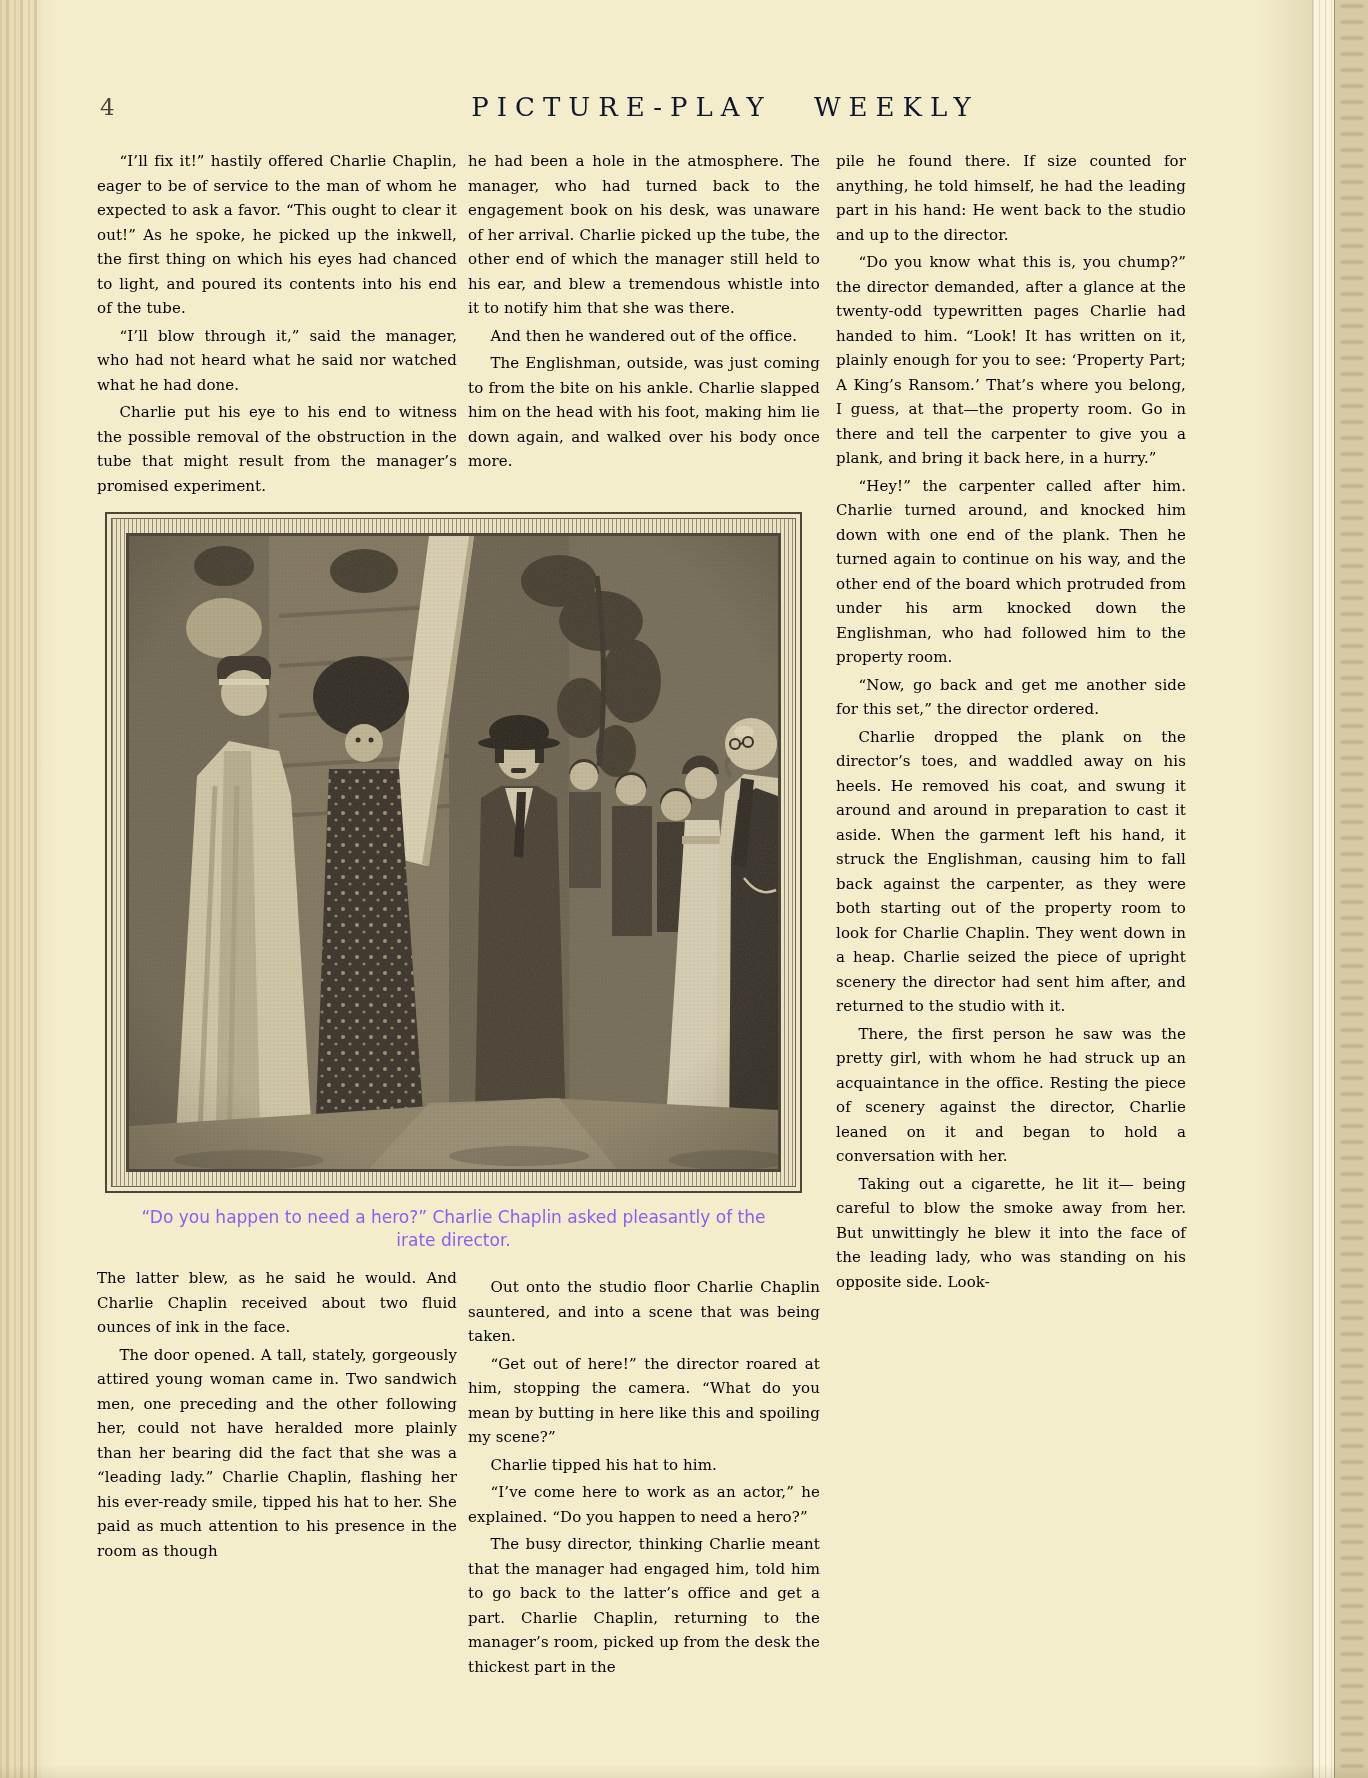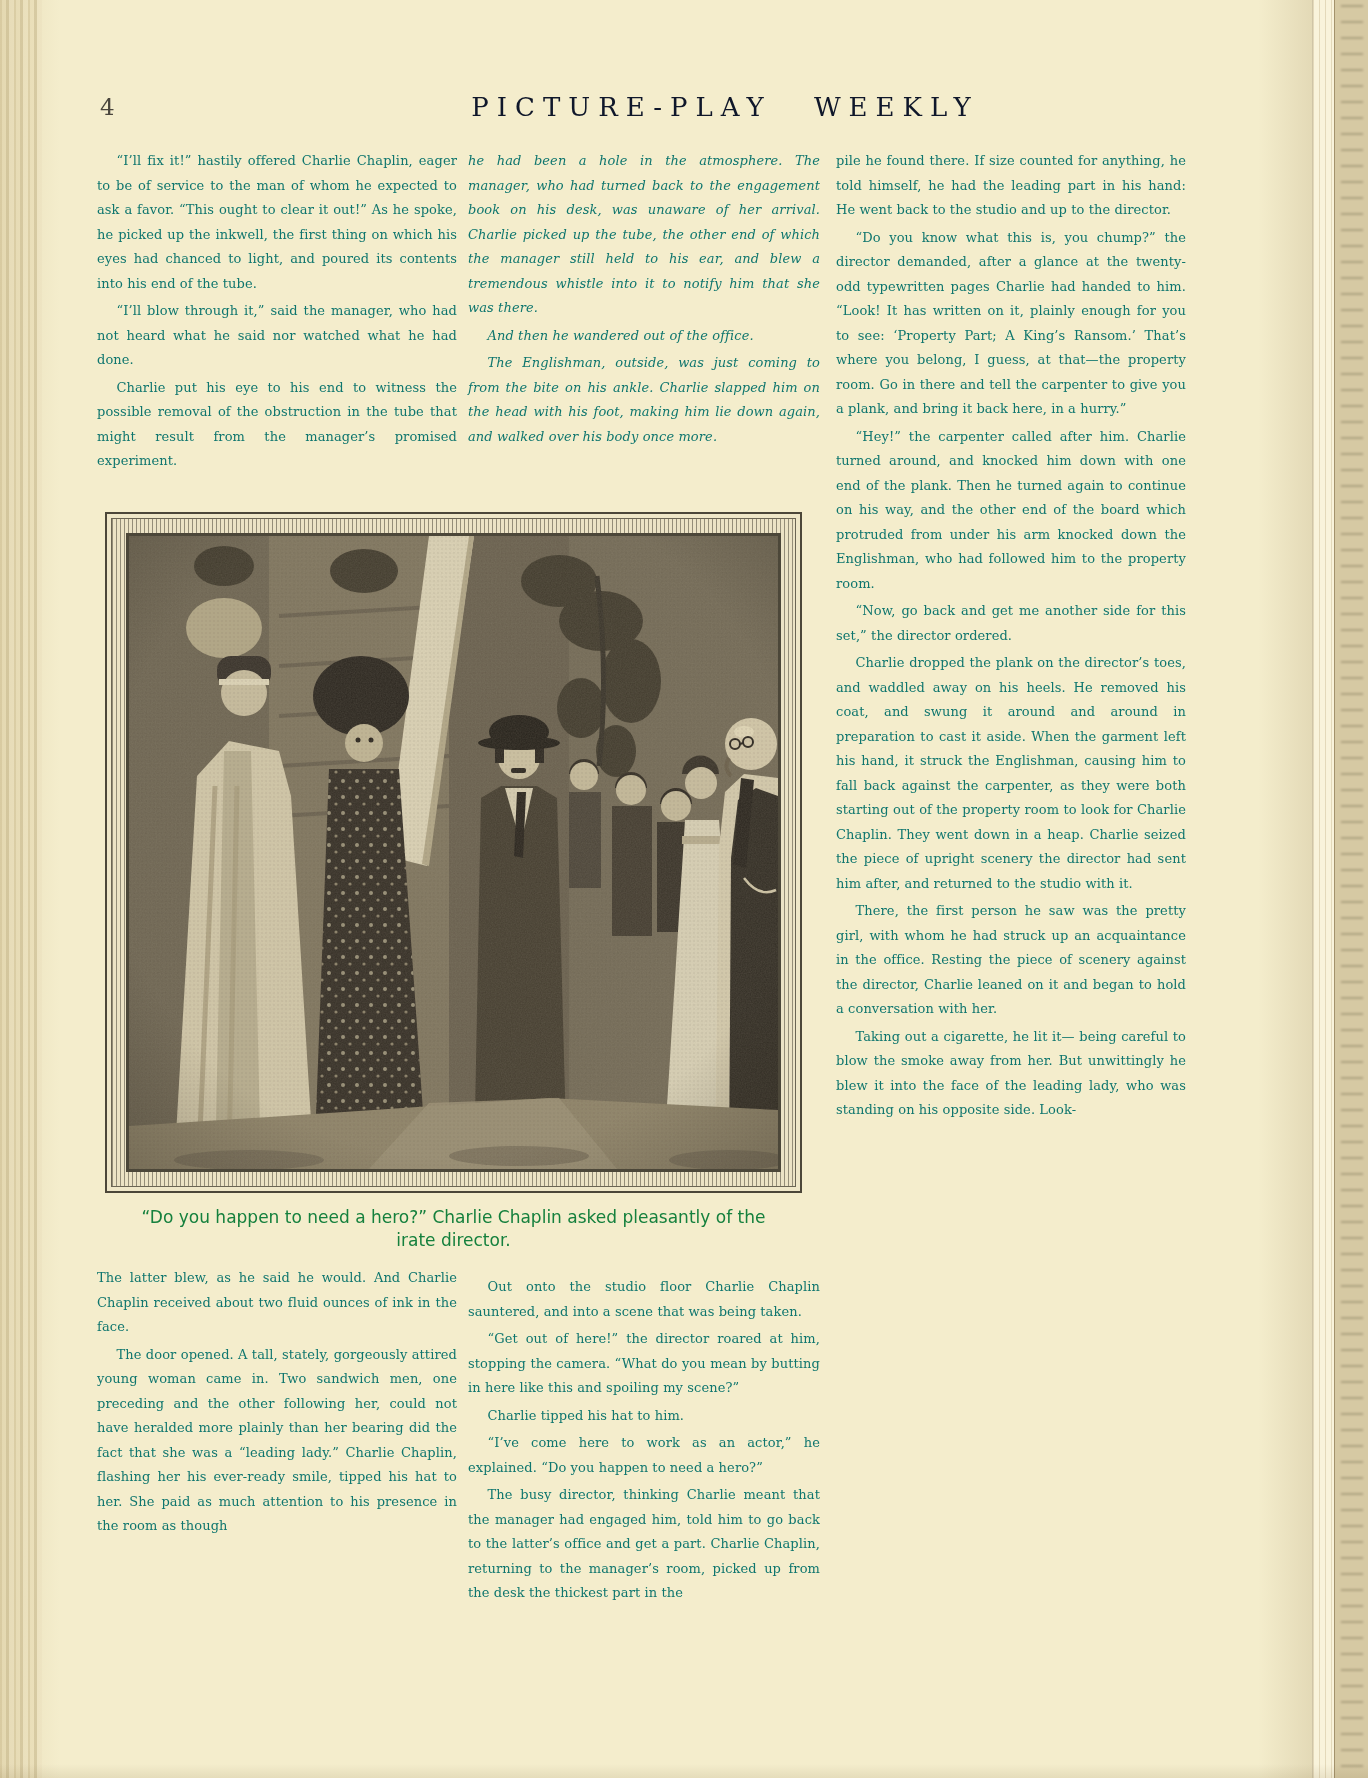--- a/index.html
+++ b/index.html
@@ -48,27 +48,27 @@
   .page-title-wrap{
     position:absolute;left:95px;top:92px;width:1090px;
     text-align:center;padding-left:170px;box-sizing:border-box;
   }
   .page-title{
     font-size:26px;letter-spacing:8px;word-spacing:26px;color:#0f172a;
   }
   
   .col{
     position:absolute;
-    font-size:13px;line-height:24.5px;color:#0f766e;
+    font-size:15px;line-height:24.5px;color:#000000;
     letter-spacing:0.1px;
   }
   .col p{margin:0 0 3px;text-align:justify;}
   .col p.indent{text-indent:1.5em;}
   .col1-top{left:97px;top:149px;width:360px;}
-  .col2-top{left:468px;top:149px;width:352px;font-style:italic;}
+  .col2-top{left:468px;top:149px;width:352px;}
   .col3-full{left:836px;top:149px;width:350px;}
   .col1-bottom{left:97px;top:1266px;width:360px;}
   .col2-bottom{left:468px;top:1266px;width:352px;margin-top:9px;}
   
   .photo-frame{
     position:absolute;left:105px;top:512px;width:697px;height:681px;
     box-sizing:border-box;border:2px solid #4c4739;padding:4px;background:#efe7c8;
   }
   .photo-frame-band{
     width:100%;height:100%;box-sizing:border-box;
@@ -77,21 +77,21 @@
   }
   .photo-inner{
     width:100%;height:100%;box-sizing:border-box;
     border:3px solid #4c4739;background:#7a7160;overflow:hidden;
   }
   .photo-inner svg{display:block;width:100%;height:100%;}
   .photo-caption{
     position:absolute;left:105px;top:1206px;width:697px;
     text-align:center;
     font-family:"DejaVu Sans", sans-serif;
-    font-size:17px;line-height:23px;color:#15803d;
+    font-size:17px;line-height:23px;color:#8b5cf6;
   }
   .photo-caption span{display:inline-block;max-width:640px;}
 </style>
 </head>
 <body>
 
 <div class="left-edge"></div>
 <div class="left-edge-fade"></div>
 <div class="right-shadow"></div>
 <div class="page-edge-highlight"></div>

